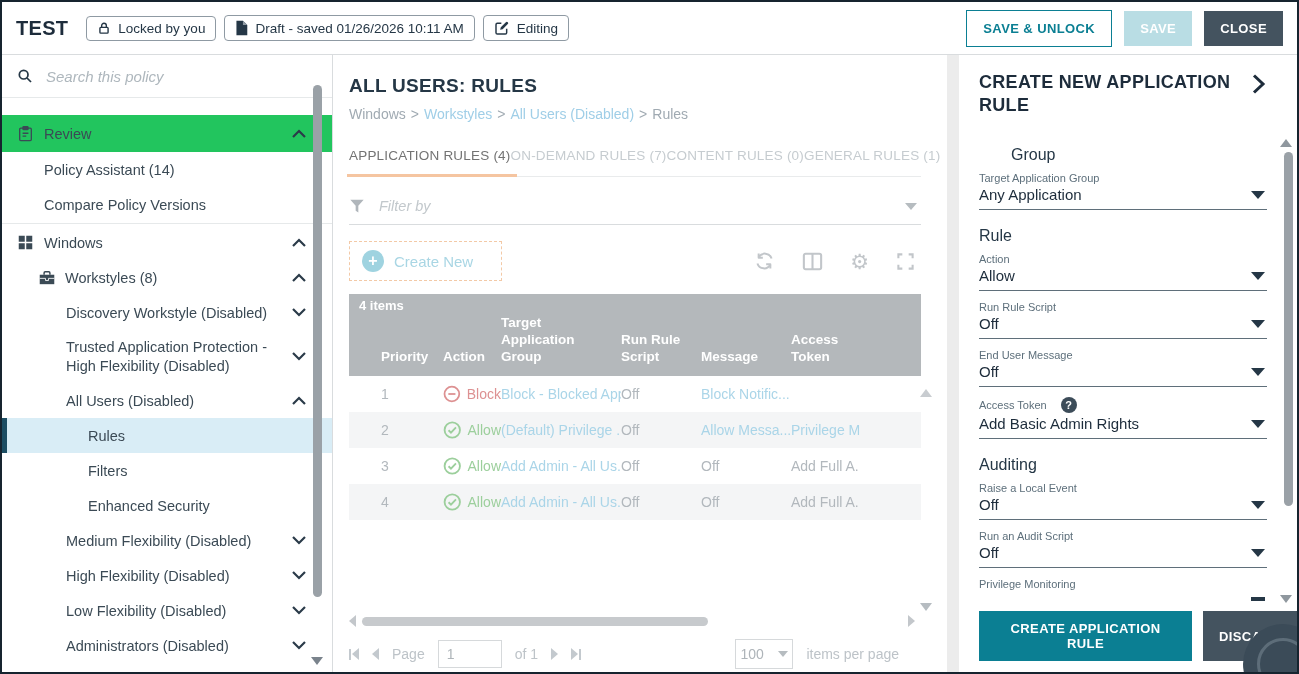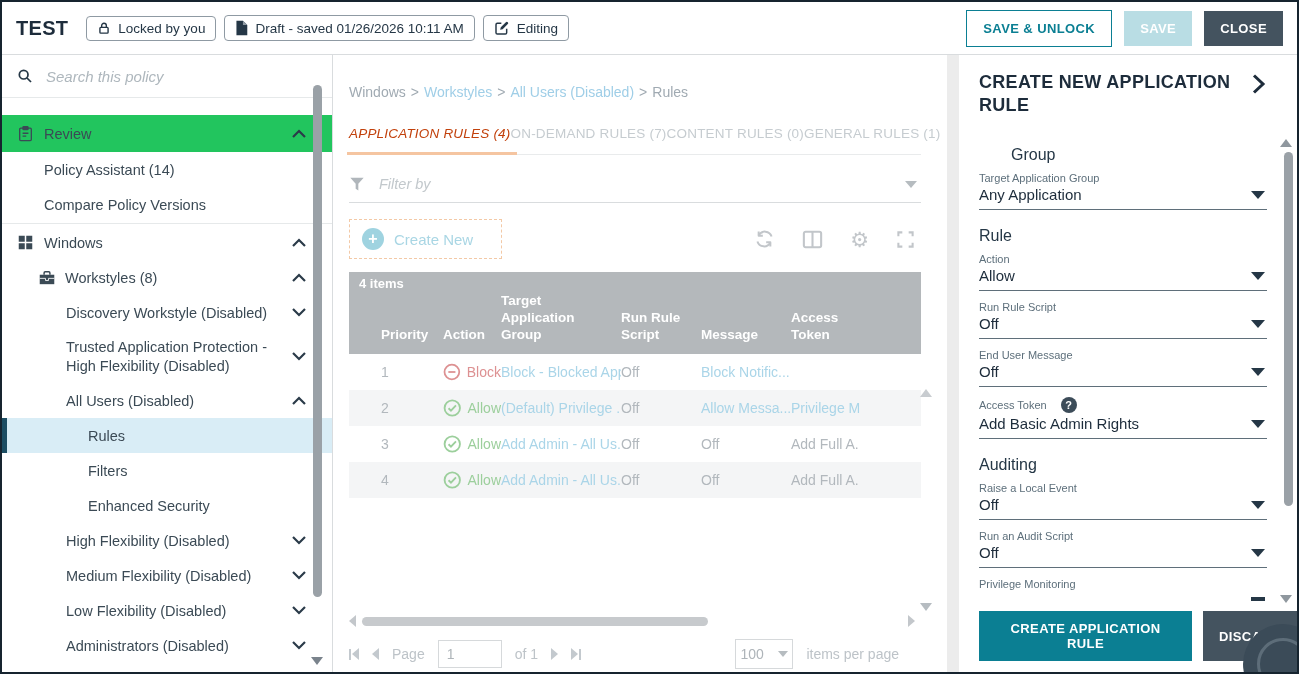--- a/index.html
+++ b/index.html
@@ -39,21 +39,21 @@
   .sb-scroll-down { position:absolute; right:9px; bottom:7px; width:0; height:0; border-left:6px solid transparent; border-right:6px solid transparent; border-top:8px solid #7a838c; }
 
   
   .main { flex:1; min-width:0; position:relative; padding:20px 26px 0 16px; background:#fff; }
   .page-title { font-size:19px; font-weight:bold; color:#253746; letter-spacing:.3px; }
   .breadcrumb { margin-top:9px; font-size:14px; color:#a0aab2; }
   .breadcrumb .sep { margin:0 5px; }
   .bc-link { color:#9fcee7; cursor:pointer; }
   .tabs { display:flex; justify-content:space-between; margin-top:26px; border-bottom:1px solid #e9ebec; padding-bottom:13px; font-size:13.5px; color:#c6ccd0; letter-spacing:.2px; }
   .tab { cursor:pointer; position:relative; white-space:nowrap; }
-  .tab.active { color:#c2410c;font-style:italic; }
+  .tab.active { color:#737373; }
   .tab.active::after { content:""; position:absolute; left:-2px; right:-6px; bottom:-14px; height:3px; background:#f5c5a1; }
   .filter-row { margin-top:21px; display:flex; align-items:center; gap:14px; border-bottom:1px solid #d9dcde; padding-bottom:10px; }
   .filter-input { flex:1; border:none; outline:none; font-style:italic; font-size:14.5px; color:#6b7a84; font-family:inherit; }
   .filter-input::placeholder { color:#c2c8cc; }
   .caret-dn-gray { width:0; height:0; border-left:6px solid transparent; border-right:6px solid transparent; border-top:7px solid #b6bcc0; margin-right:4px; }
   .toolbar { margin-top:16px; display:flex; align-items:center; }
   .create-new { display:flex; align-items:center; gap:10px; border:1px dashed #f3c9a6; padding:8px 28px 8px 12px; color:#a9d6e4; font-size:15px; background:#fff; cursor:pointer; font-family:inherit; }
   .plus-circ { width:22px; height:22px; border-radius:50%; background:#9fd3e0; color:#fff; display:flex; align-items:center; justify-content:center; font-size:16px; font-weight:bold; line-height:1; }
   .tool-icons { margin-left:auto; display:flex; gap:27px; align-items:center; margin-right:6px; }
   .tool-icons .ti { cursor:pointer; display:flex; color:#c2c6ca; }
@@ -262,29 +262,29 @@
         <span>Rules</span>
       </div>
       <div class="nav-item ind4">
         <span>Filters</span>
       </div>
       <div class="nav-item ind4">
         <span>Enhanced Security</span>
       </div>
 
       <div class="nav-item ind3">
+        <span>Medium Flexibility (Disabled)</span>
+        <span class="chev">
+          <svg width="14" height="9" viewBox="0 0 14 9" fill="none" stroke="#2b3b49" stroke-width="2.2">
+              <path d="M1 1l6 6 6-6"></path>
+            </svg>
+        </span>
+      </div>
+      <div class="nav-item ind3">
         <span>High Flexibility (Disabled)</span>
-        <span class="chev">
-          <svg width="14" height="9" viewBox="0 0 14 9" fill="none" stroke="#2b3b49" stroke-width="2.2">
-              <path d="M1 1l6 6 6-6"></path>
-            </svg>
-        </span>
-      </div>
-      <div class="nav-item ind3">
-        <span>Medium Flexibility (Disabled)</span>
         <span class="chev">
           <svg width="14" height="9" viewBox="0 0 14 9" fill="none" stroke="#2b3b49" stroke-width="2.2">
               <path d="M1 1l6 6 6-6"></path>
             </svg>
         </span>
       </div>
       <div class="nav-item ind3">
         <span>Low Flexibility (Disabled)</span>
         <span class="chev">
           <svg width="14" height="9" viewBox="0 0 14 9" fill="none" stroke="#2b3b49" stroke-width="2.2">
@@ -307,20 +307,21 @@
               <path d="M1 1l6 6 6-6"></path>
             </svg>
         </span>
       </div>
 
       <div class="sb-scroll-thumb"></div>
       <div class="sb-scroll-down"></div>
     </div>
 
     <div class="main">
+      <div class="page-title">ALL USERS: RULES</div>
 
       <div class="breadcrumb">
         <span>Windows</span><span class="sep">&gt;</span><span class="bc-link">Workstyles</span><span class="sep">&gt;</span><span class="bc-link">All Users (Disabled)</span><span class="sep">&gt;</span><span>Rules</span>
       </div>
 
       <div class="tabs">
         <span class="tab active">APPLICATION RULES (4)</span>
         <span class="tab">ON-DEMAND RULES (7)</span>
         <span class="tab">CONTENT RULES (0)</span>
         <span class="tab">GENERAL RULES (1)</span>

